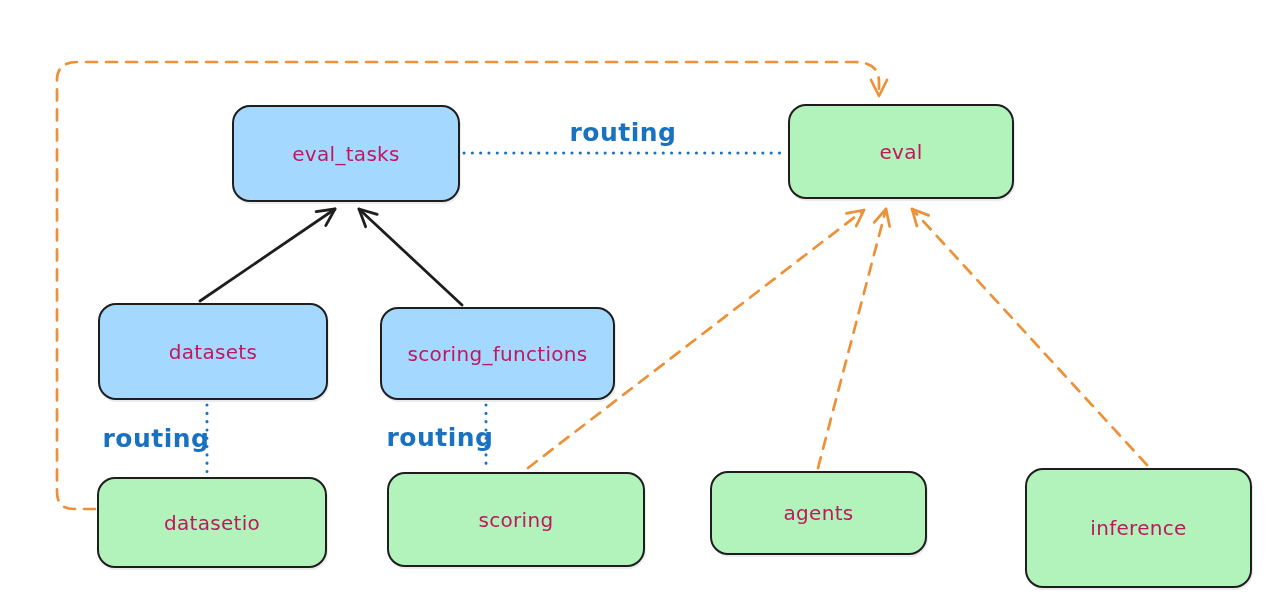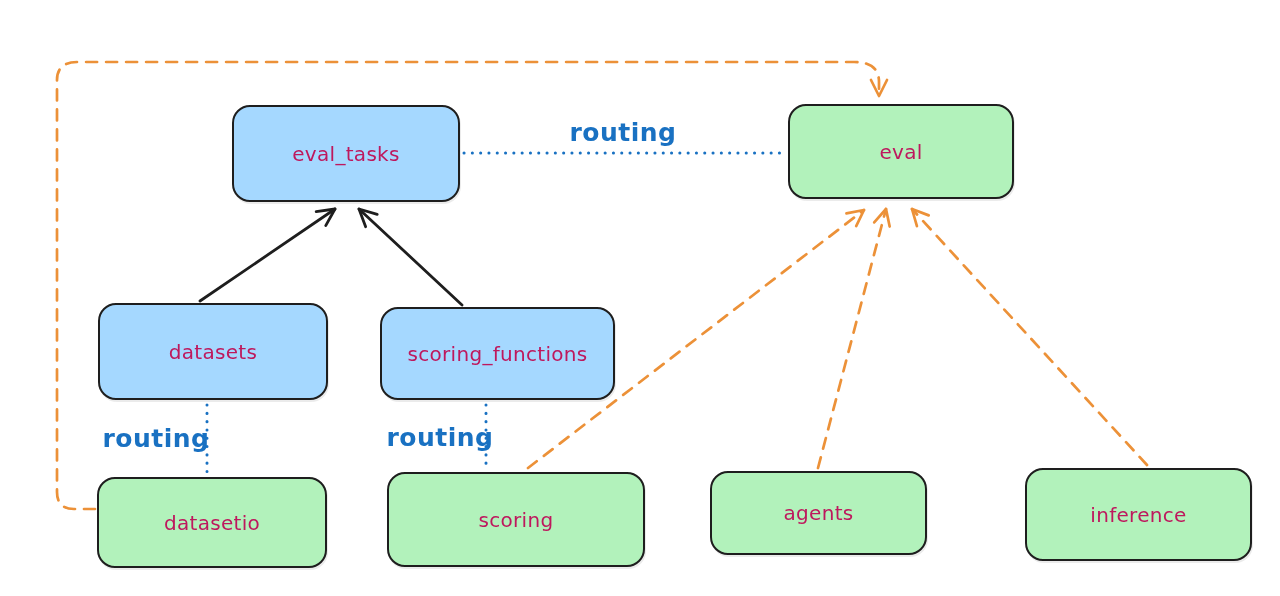--- a/index.html
+++ b/index.html
@@ -90,21 +90,21 @@
   </div>
   <div class="node provider" style="left:97px; top:477px; width:230px; height:91px;">
     <span>datasetio</span>
   </div>
   <div class="node provider" style="left:387px; top:472px; width:258px; height:95px;">
     <span>scoring</span>
   </div>
   <div class="node provider" style="left:710px; top:471px; width:217px; height:84px;">
     <span>agents</span>
   </div>
-  <div class="node provider" style="left:1025px; top:468px; width:227px; height:93px;">
+  <div class="node provider" style="left:1025px; top:468px; width:227px; height:120px;">
     <span>inference</span>
   </div>
 
   <div class="edge-label" style="left:623px; top:118px;">routing</div>
   <div class="edge-label" style="left:156px; top:424px;">routing</div>
   <div class="edge-label" style="left:440px; top:423px;">routing</div>
 
 </div>
 
 </body></html>

